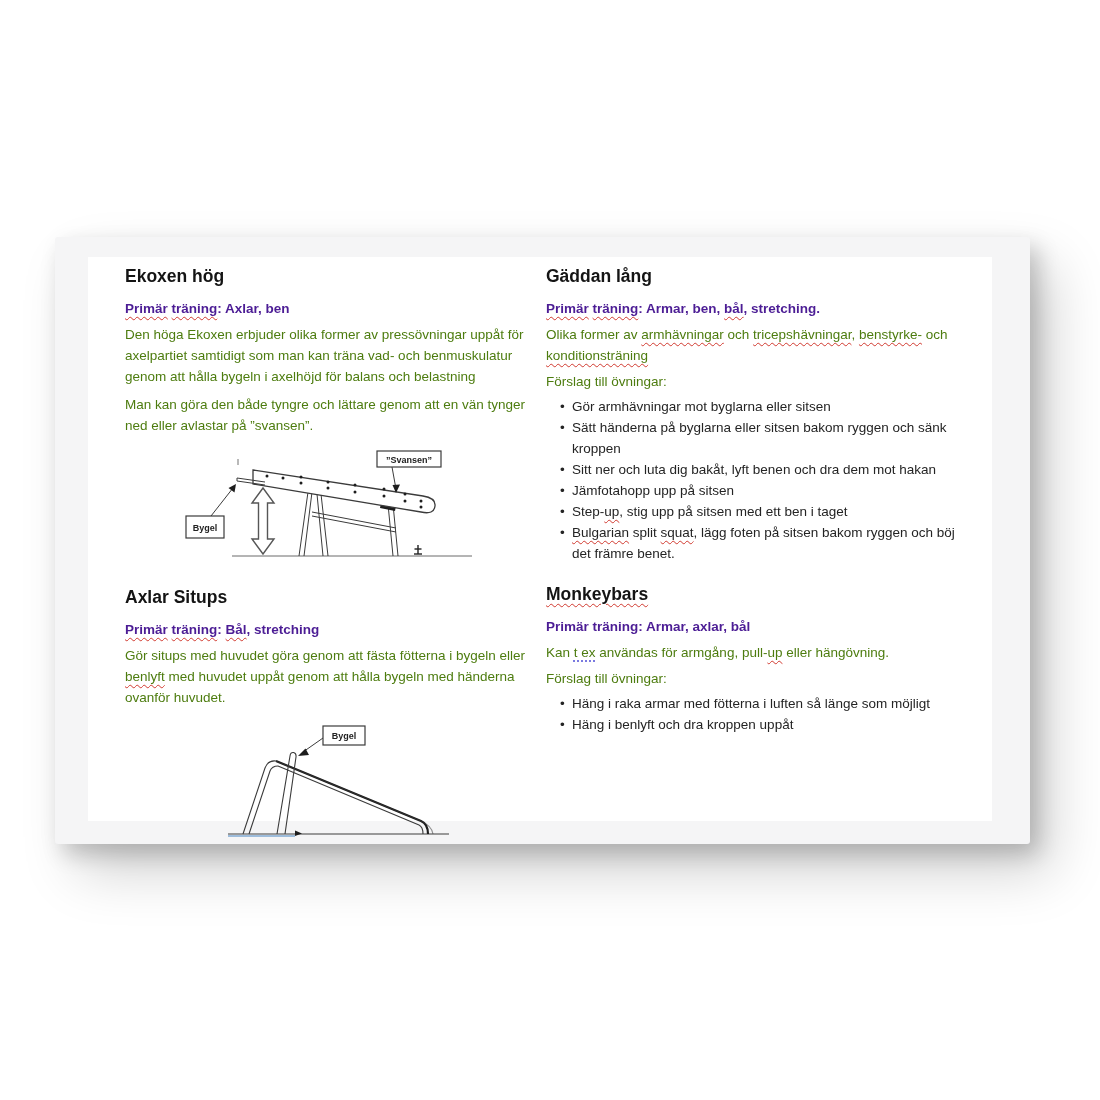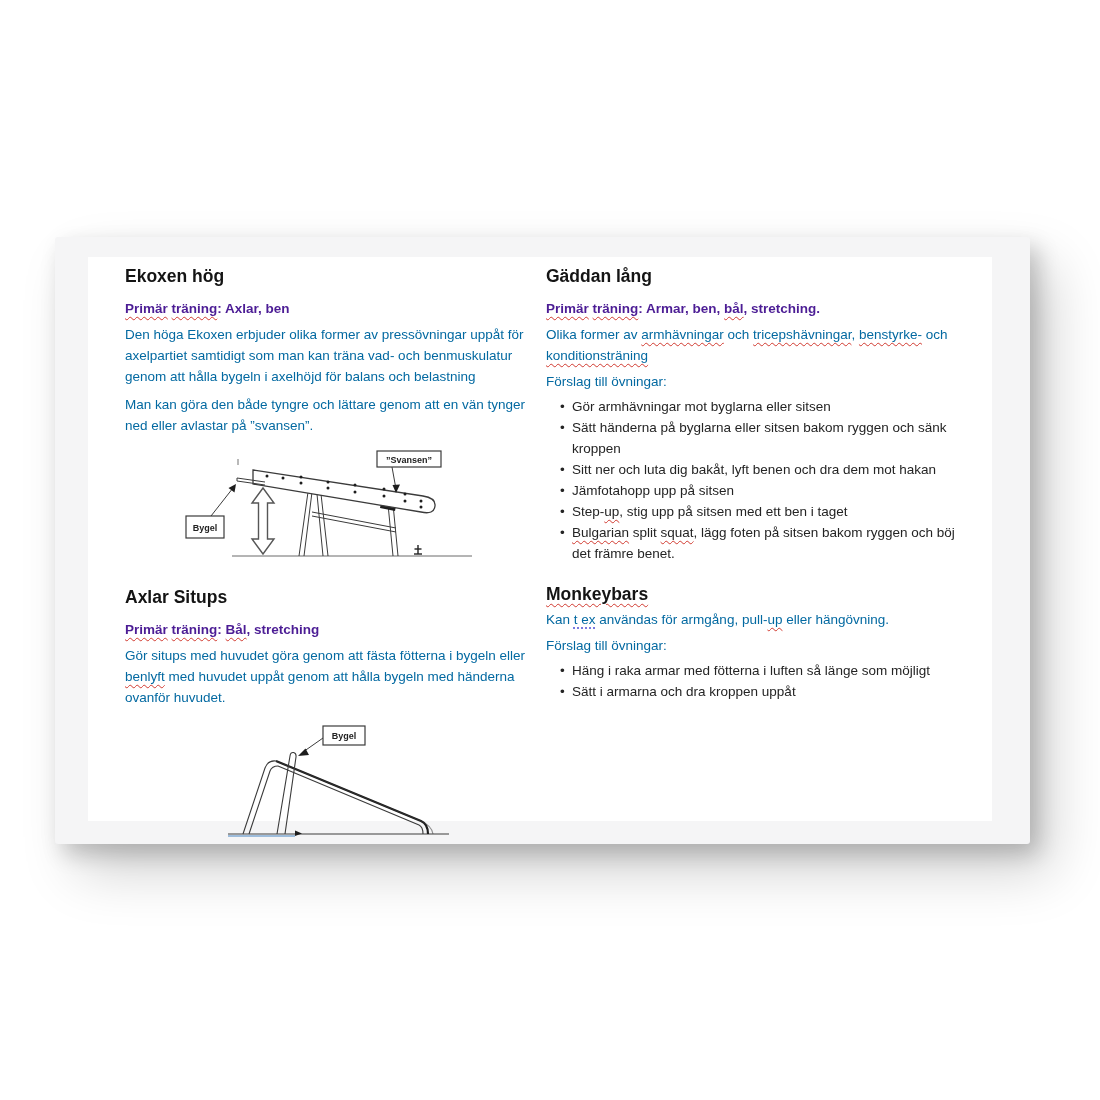--- a/index.html
+++ b/index.html
@@ -20,21 +20,21 @@
   .col-left{left:9px;width:424px;margin-left:28px;}
   .col-right{left:458px;width:424px;}
   h2.sec{
     font-size:17.5px;line-height:19px;font-weight:700;color:#141414;margin:0;
   }
   h2.sec.mt{margin-top:17px;}
   .primary{
     font-size:13.5px;line-height:21px;font-weight:700;color:#4c1d95;margin:12px 0 0 0;
   }
   p.body{
-    font-size:13.5px;line-height:21px;margin:5px 0 0 0;color:#0369a1;
+    font-size:13.5px;line-height:21px;margin:5px 0 0 0;color:#4d7c0f;
   }
   .suggest{margin-top:5px;}
   ul.bullets{
     list-style:none;margin:4px 0 0 0;padding:0 0 0 14px;
     font-size:13.5px;line-height:21px;color:#242424;
   }
   ul.bullets li{position:relative;padding-left:12px;}
   ul.bullets li::before{
     content:"\2022";position:absolute;left:0;top:0;font-size:13.5px;color:#242424;
   }
@@ -187,23 +187,24 @@
           <li><span>Sätt händerna på byglarna eller sitsen bakom ryggen och sänk kroppen</span></li>
           <li><span>Sitt ner och luta dig bakåt, lyft benen och dra dem mot hakan</span></li>
           <li><span>Jämfotahopp upp på sitsen</span></li>
           <li><span>Step-</span><span class="mk-sp">up</span><span>, stig upp på sitsen med ett ben i taget</span></li>
           <li><span class="mk-sp">Bulgarian</span><span> split </span><span class="mk-sp">squat</span><span>, lägg foten på sitsen bakom ryggen och böj det främre benet.</span></li>
         </ul>
       </section>
 
       <section>
         <h2 class="sec" style="margin-top:21px"><span class="mk-sp">Monkeybars</span></h2>
+        <p class="primary"><span>Primär träning: Armar, axlar, bål</span></p>
         <p class="body"><span>Kan </span><span class="mk-gr">t ex</span><span> användas för armgång, pull-</span><span class="mk-sp">up</span><span> eller hängövning.</span></p>
         <p class="body suggest">Förslag till övningar:</p>
         <ul class="bullets">
           <li><span>Häng i raka armar med fötterna i luften så länge som möjligt</span></li>
-          <li><span>Sätt i armarna och dra kroppen uppåt</span></li>
+          <li><span>Häng i benlyft och dra kroppen uppåt</span></li>
         </ul>
       </section>
 
     </div>
   </div>
 </div>
 
 </body></html>

